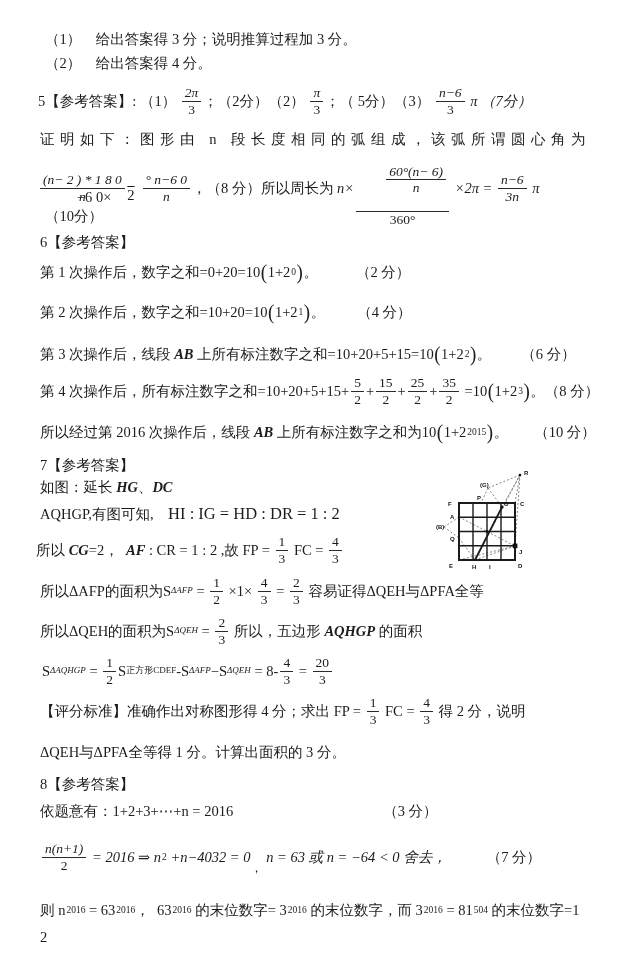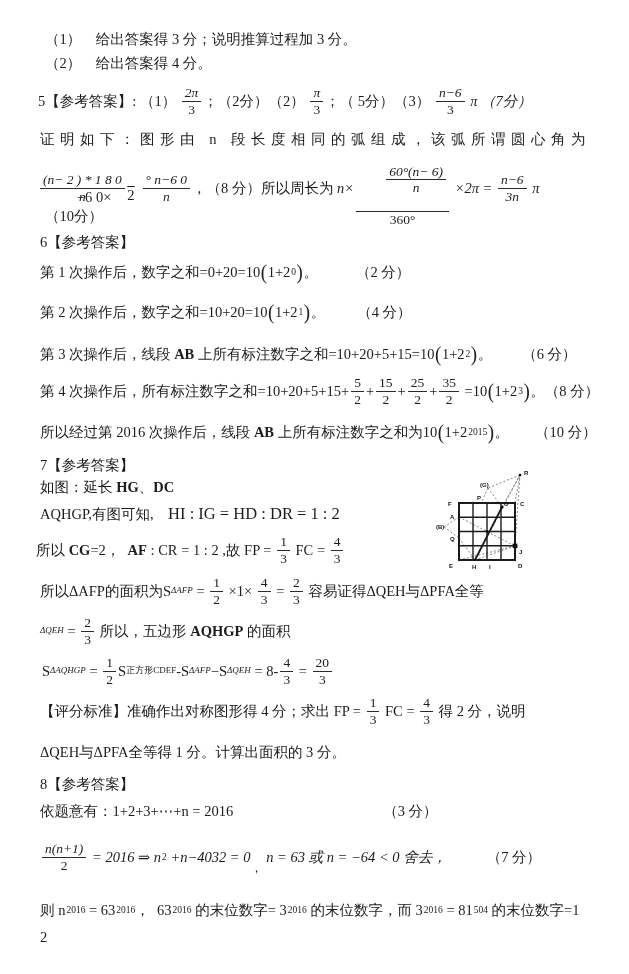--- a/index.html
+++ b/index.html
@@ -5,21 +5,21 @@
   html,body { margin:0; padding:0; background:#ffffff; }
   .page {
     position:relative; width:629px; height:974px; background:#ffffff;
     font-family:"Liberation Serif","DejaVu Serif",serif; color:#1c1c1c; overflow:hidden;
   }
   .line { position:absolute; display:flex; align-items:center; white-space:pre; font-size:14.5px; line-height:1.3; }
   .frac { display:inline-flex; flex-direction:column; align-items:center; line-height:1.12; font-size:13.5px; margin:0 2px; text-align:center; }
   .frac .num { border-bottom:1.2px solid #2a2a2a; padding:0 3px; display:block; }
   .frac .den { padding-top:0; display:block; }
   .it { font-style:italic; }
-  .bi { font-weight:bold; }
+  .bi { font-style:italic; font-weight:bold; }
   .bp { font-size:19px; line-height:1; transform:scaleY(1.05); padding:0 0.5px; }
   sup.e { font-size:9.5px; margin-left:1px; }
   sub.s { font-size:9px; font-style:italic; letter-spacing:0; }
   .justify1 { letter-spacing:5.5px; }
   .low { position:relative; }
   svg text { font-family:"Liberation Sans","DejaVu Sans",sans-serif; font-weight:bold; fill:#111; }
 </style>
 </head>
 <body>
 
@@ -131,21 +131,21 @@
 
   <div class="line" style="top:532px; left:36px; height:36px;">
     <span>所以 </span><span class="bi">CG</span><span>=2，  </span><span class="bi">AF</span><span> : CR = 1 : 2 ,故 FP = </span><span class="frac"><span class="num">1</span><span class="den">3</span></span><span> FC = </span><span class="frac"><span class="num">4</span><span class="den">3</span></span>
   </div>
 
   <div class="line" style="top:572px; left:40px; height:38px;">
     <span>所以ΔAFP的面积为S</span><sub class="s">ΔAFP</sub><span> = </span><span class="frac"><span class="num">1</span><span class="den">2</span></span><span> ×1× </span><span class="frac"><span class="num">4</span><span class="den">3</span></span><span> = </span><span class="frac"><span class="num">2</span><span class="den">3</span></span><span> 容易证得ΔQEH与ΔPFA全等</span>
   </div>
 
   <div class="line" style="top:612px; left:40px; height:38px;">
-    <sub class="s">ΔQEH</sub><span> = </span><span class="frac"><span class="num">2</span><span class="den">3</span></span><span> 所以，五边形 </span><span class="bi">AQHGP</span><span> 的面积</span>
+    <span>所以ΔQEH的面积为S</span><sub class="s">ΔQEH</sub><span> = </span><span class="frac"><span class="num">2</span><span class="den">3</span></span><span> 所以，五边形 </span><span class="bi">AQHGP</span><span> 的面积</span>
   </div>
 
   <div class="line" style="top:652px; left:42px; height:38px;">
     <span>S</span><sub class="s">ΔAQHGP</sub><span> = </span><span class="frac"><span class="num">1</span><span class="den">2</span></span><span>S</span><sub class="s" style="font-style:normal;">正方形CDEF</sub><span>-S</span><sub class="s">ΔAFP</sub><span>−S</span><sub class="s">ΔQEH</sub><span> = 8-</span><span class="frac"><span class="num">4</span><span class="den">3</span></span><span> = </span><span class="frac"><span class="num">20</span><span class="den">3</span></span>
   </div>
 
   <div class="line" style="top:692px; left:40px; height:38px;">
     <span>【评分标准】准确作出对称图形得 4 分；求出 FP = </span><span class="frac"><span class="num">1</span><span class="den">3</span></span><span> FC = </span><span class="frac"><span class="num">4</span><span class="den">3</span></span><span> 得 2 分，说明</span>
   </div>
 

